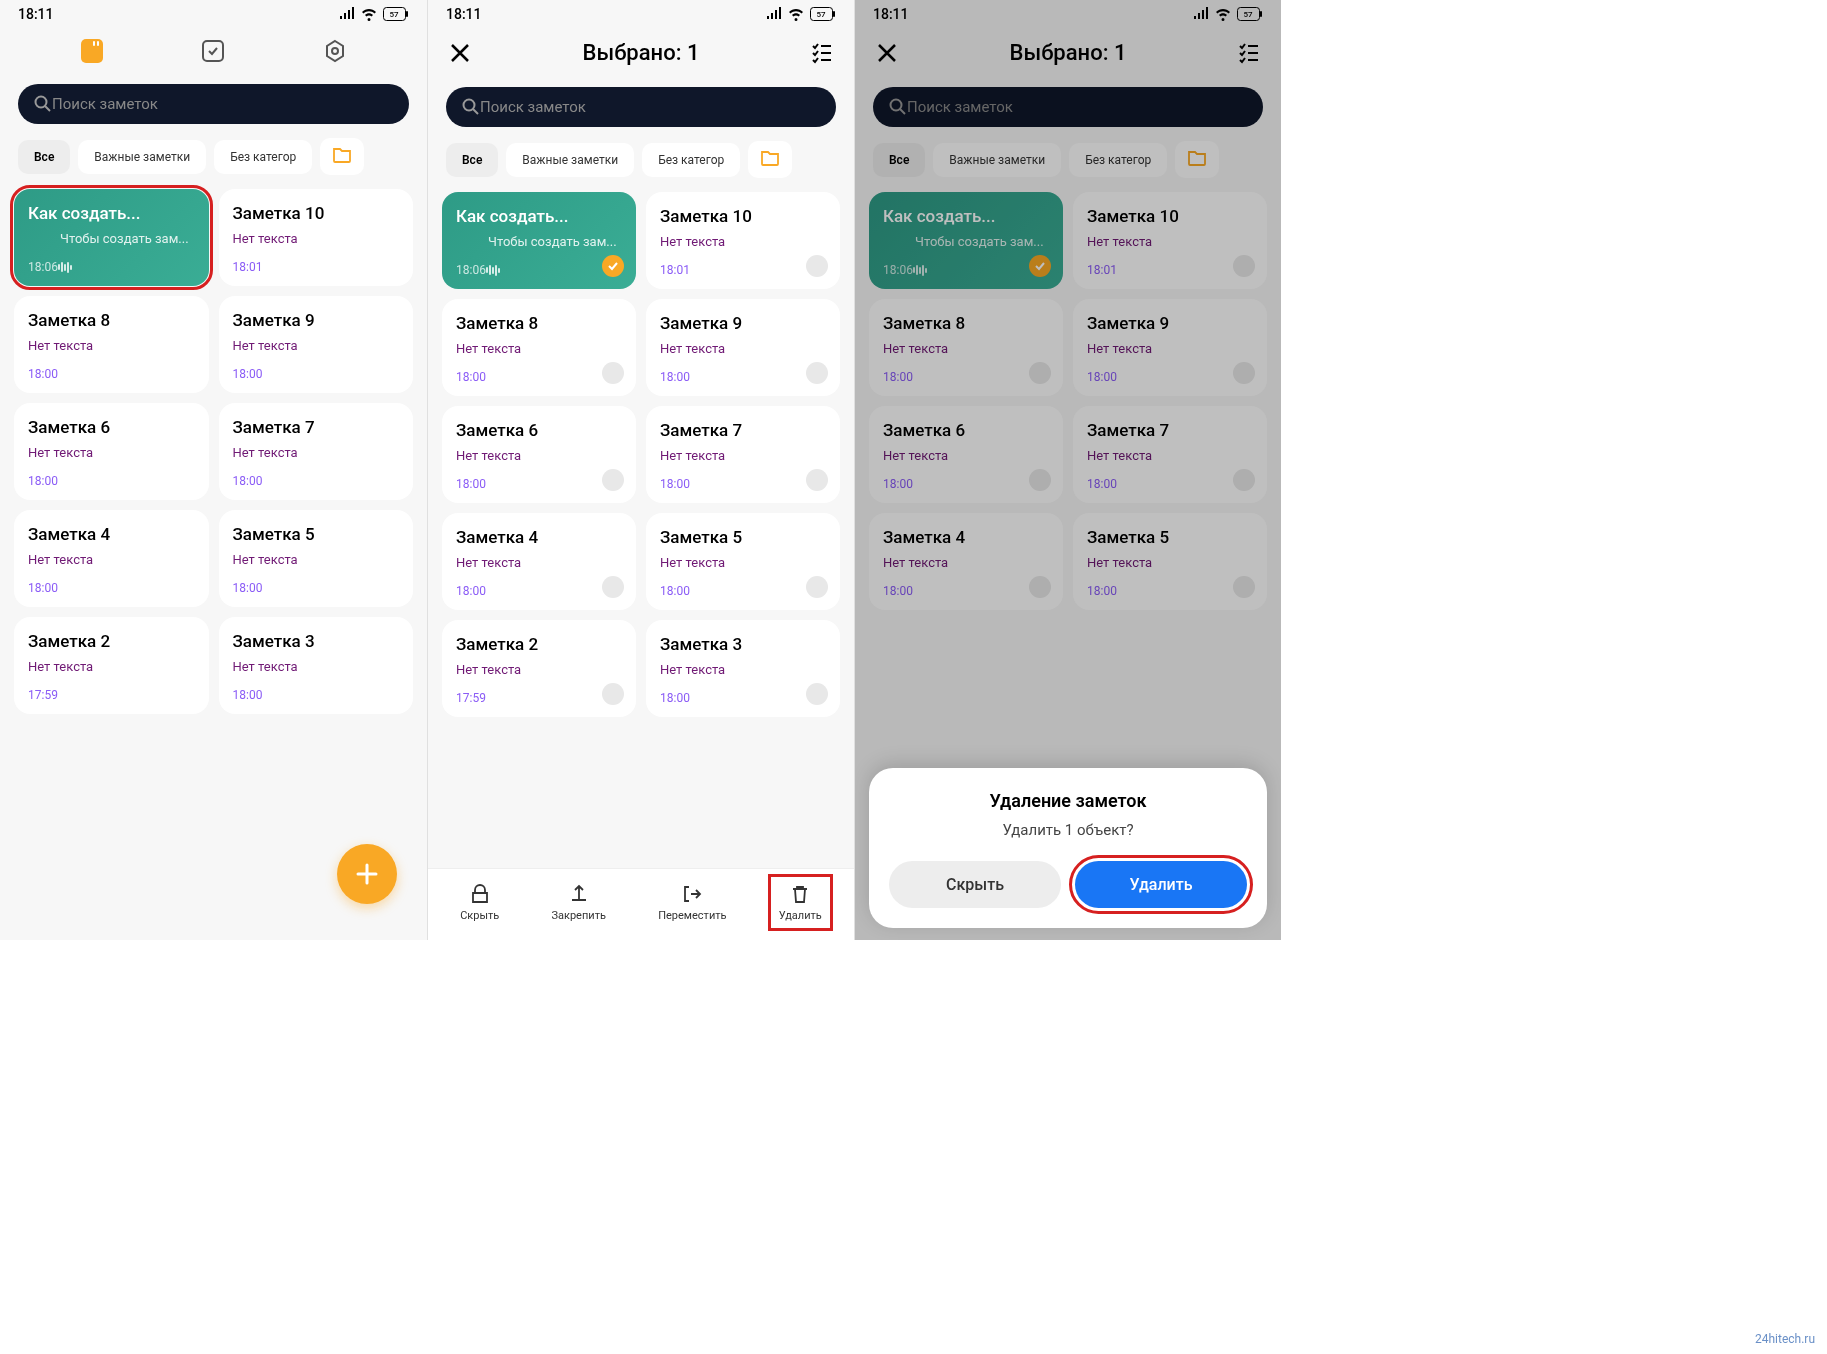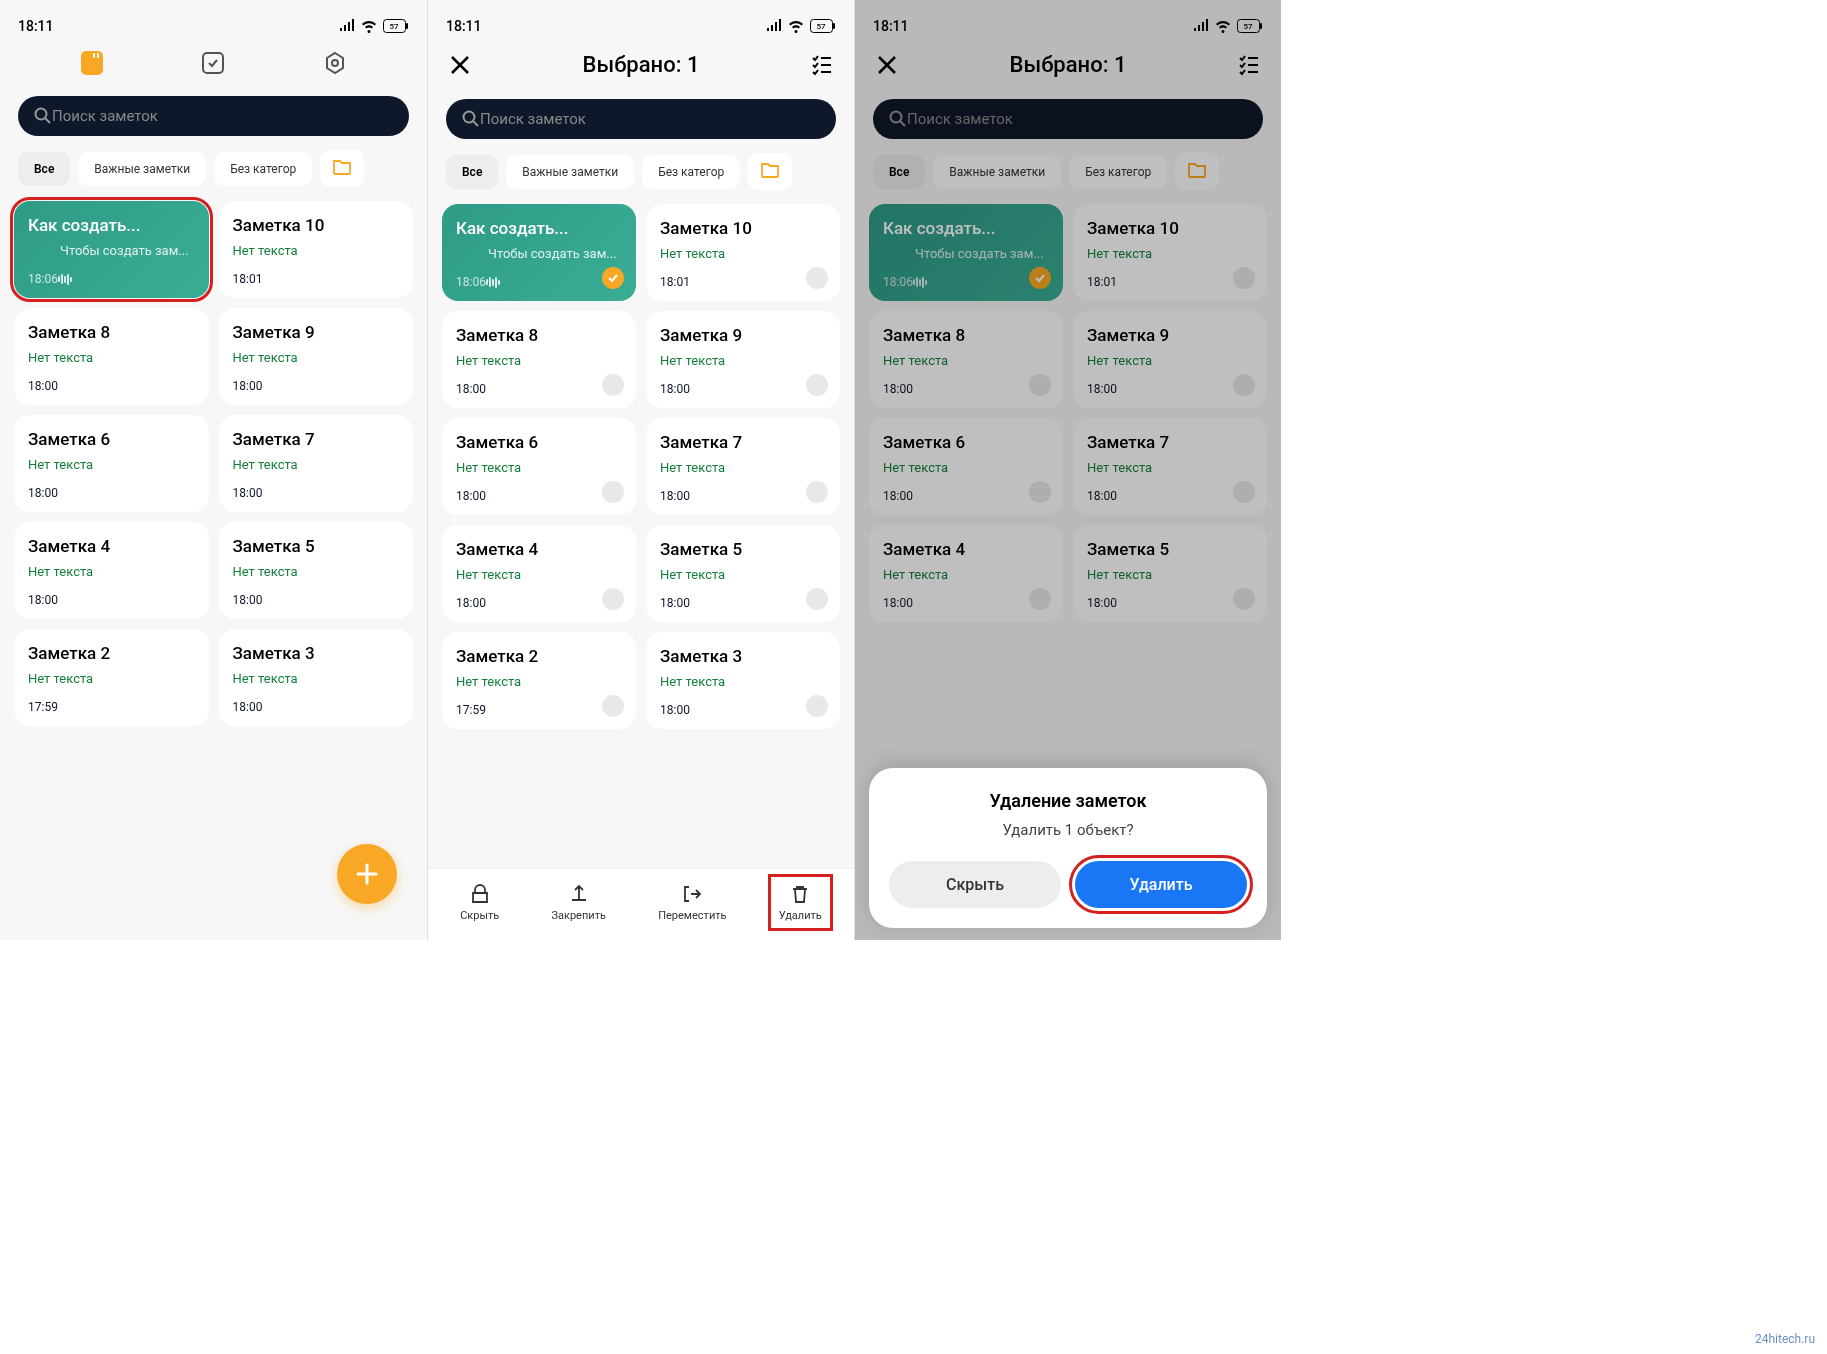--- a/index.html
+++ b/index.html
@@ -29,21 +29,20 @@
   pointer-events: none;
 }
 .statusbar {
   display: flex;
   justify-content: space-between;
   align-items: center;
   padding: 6px 18px 4px;
   font-size: 14px;
   font-weight: 500;
   color: #000;
-  margin-top: 12px;
 }
 .statusbar .icons { display: flex; gap: 6px; align-items: center; }
 .icon-svg { width: 16px; height: 16px; }
 .topbar {
   display: flex;
   justify-content: space-around;
   align-items: center;
   padding: 12px 30px;
 }
 .tb-icon {
@@ -101,23 +100,23 @@
   border-radius: 16px;
   padding: 14px 14px 12px;
   position: relative;
 }
 .note-card.highlighted { outline: 3px solid #d62020; outline-offset: 1px; }
 .note-card.green {
   background: linear-gradient(135deg, #2e9b86, #3aad95);
   color: #fff;
 }
 .note-title { font-size: 17px; font-weight: 500; margin-bottom: 8px; overflow:hidden; text-overflow:ellipsis; white-space:nowrap; }
-.note-body { font-size: 13px; color: #15803d; margin-bottom: 14px; overflow:hidden; text-overflow:ellipsis; white-space:nowrap; }
+.note-body { font-size: 13px; color: #701a75; margin-bottom: 14px; overflow:hidden; text-overflow:ellipsis; white-space:nowrap; }
 .note-card.green .note-body { color: rgba(255,255,255,0.85); margin-left: 32px; }
-.note-time { font-size: 12px; color: #0f172a; }
+.note-time { font-size: 12px; color: #8b5cf6; }
 .note-card.green .note-time { color: rgba(255,255,255,0.75); display:flex; gap:0;margin-top:8px; }
 .waveform { display:inline-flex; gap:1px; align-items:center; }
 .waveform span { width:2px; background:rgba(255,255,255,0.8); border-radius:1px; }
 .sel-circle {
   position: absolute;
   bottom: 12px;
   right: 12px;
   width: 22px;
   height: 22px;
   border-radius: 50%;

